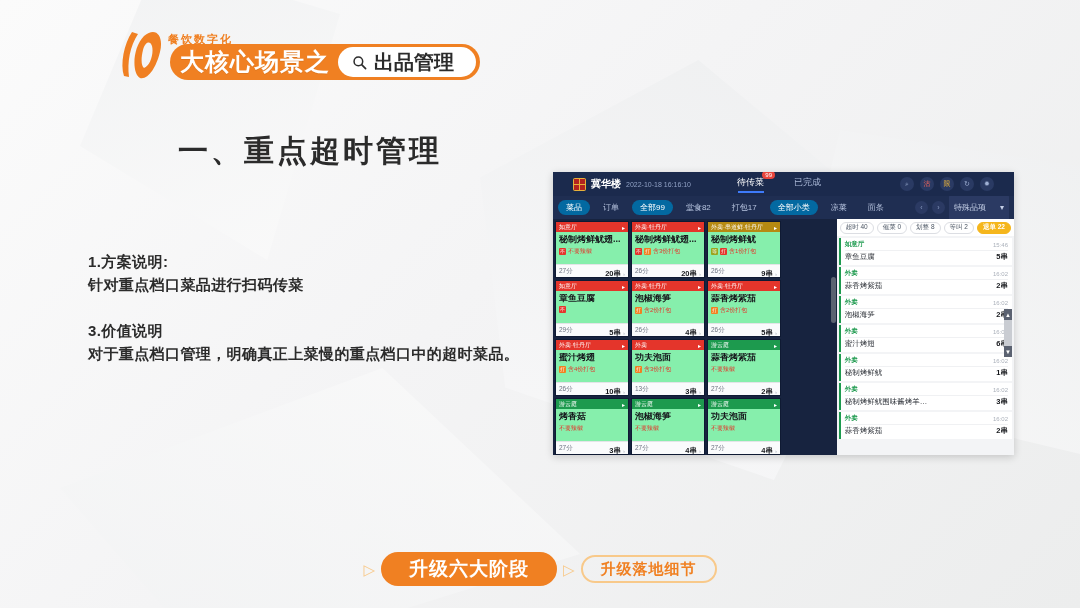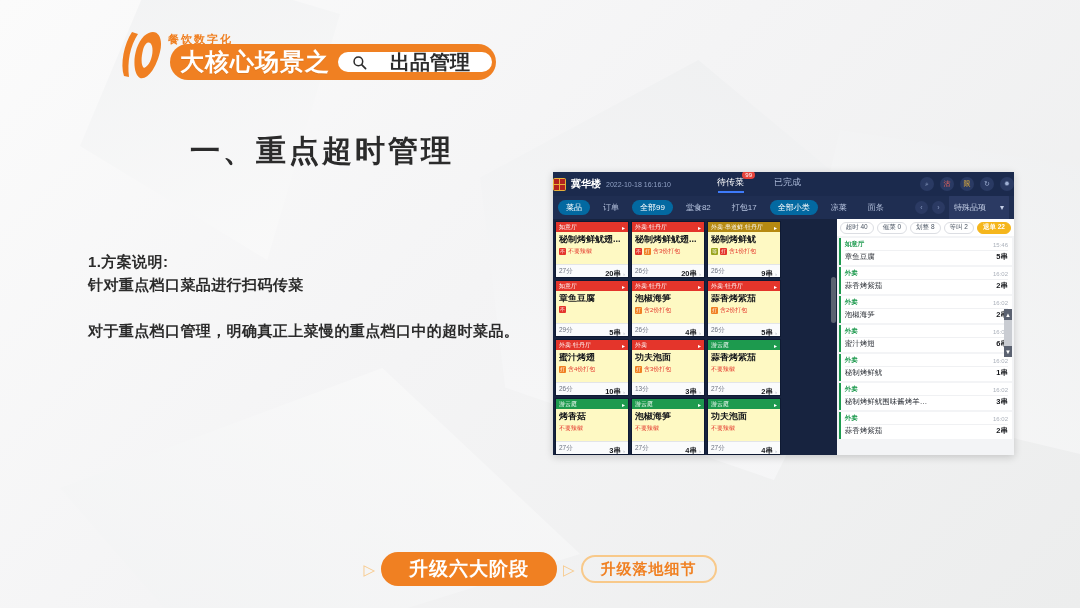--- a/index.html
+++ b/index.html
@@ -35,49 +35,49 @@
     position:relative; height:36px; background:#F08022;
     border-radius:18px; display:flex; align-items:center;
     padding-left:10px; padding-right:4px;text-align:right;
   }
   .badge-main {
     font-size:24px; font-weight:bold; color:#fff; letter-spacing:1px;
     white-space:nowrap; line-height:1;
     text-shadow: 0 1px 0 rgba(0,0,0,.08);
   }
   .badge-pill {
-    margin-left:8px; height:20px; background:#fff; border-radius:15px;
-    display:flex; align-items:center; gap:23px; padding:0 22px 0 14px;
+    margin-left:8px; height:30px; background:#fff; border-radius:15px;
+    display:flex; align-items:center; gap:7px; padding:0 22px 0 14px;
   }
   .search-ico { width:15px; height:15px; flex:0 0 auto; }
   .badge-pill-text { font-size:20px; font-weight:bold; color:#2b2b2b; white-space:nowrap; line-height:1; }
   .badge-sub {
     position:absolute; left:168px; top:32px; font-size:11px; font-weight:bold;
     color:#F08022; letter-spacing:2px; z-index:6;
   }
 
   
   .section-title {
     position:absolute; left:178px; top:131px; font-size:30px; font-weight:bold;
-    color:#2b2b2b; letter-spacing:3px; z-index:4;margin-left:12px;
+    color:#2b2b2b; letter-spacing:3px; z-index:4;
   }
 
   
   .copy { position:absolute; left:88px; top:250px; width:440px; z-index:4; }
   .copy-block { margin-bottom:22px; }
   .copy-head { font-size:15px; font-weight:bold; color:#2b2b2b; line-height:1.55; letter-spacing:.4px; }
   .copy-body { font-size:15px; font-weight:bold; color:#2b2b2b; line-height:1.55; letter-spacing:.4px; }
 
   
   .pos {
     position:absolute; left:553px; top:172px; width:461px; height:283px;
     background:#17233f; overflow:hidden; z-index:6;
     box-shadow:0 2px 8px rgba(0,0,0,.18);
   }
-  .pos-topbar { height:24px; background:#1b2a4d; display:flex; align-items:center; padding:0 0; position:relative; }
+  .pos-topbar { height:24px; background:#1b2a4d; display:flex; align-items:center; padding:0 20px; position:relative; }
   .pos-logo { width:13px; height:13px; background:#e8b13a; border-radius:2px; flex:0 0 auto;
     display:grid; grid-template-columns:1fr 1fr; grid-template-rows:1fr 1fr; gap:1px; padding:1px; }
   .pos-logo i { background:#b4231f; display:block; }
   .pos-store { font-size:10px; color:#fff; font-weight:bold; margin-left:5px; white-space:nowrap; }
   .pos-time { font-size:7px; color:#8fa0c4; margin-left:5px; white-space:nowrap; }
   .pos-tabs-main { display:flex; gap:30px; margin-left:46px; align-items:flex-end; }
   .pos-tabm { font-size:9px; color:#aab8d6; position:relative; padding-bottom:3px; white-space:nowrap; }
   .pos-tabm.active { color:#fff; }
   .pos-tabm.active::after { content:""; position:absolute; left:50%; transform:translateX(-50%);
     bottom:-1px; width:26px; height:2px; background:#3e7bfa; }
@@ -102,21 +102,21 @@
   .pos-body { display:flex; height:236px; }
   .pos-grid { width:305px; padding:2px 1px 0 2px; display:flex; flex-wrap:wrap; align-content:flex-start; gap:2px;
     background:#17233f; position:relative; }
   .card { width:74px; height:57px; background:#f3f4f6; display:flex; flex-direction:column;
     border:1px solid #0f1a33; overflow:hidden; }
   .card-hd { height:10px; display:flex; align-items:center; justify-content:space-between;
     padding:0 3px; font-size:6px; color:#fff; white-space:nowrap; overflow:hidden; }
   .card-hd.red { background:#e4352b; }
   .card-hd.yellow { background:#b68a12; }
   .card-hd.green { background:#1d9a4e; }
-  .card-body { flex:1; padding:3px 3px 0 3px; background:#fef9c3; }
+  .card-body { flex:1; padding:3px 3px 0 3px; background:#86efac; }
   .card-name { font-size:9px; color:#16181c; font-weight:bold; line-height:1.1;
     white-space:nowrap; overflow:hidden; text-overflow:ellipsis; }
   .card-tags { display:flex; align-items:center; gap:2px; margin-top:2px; }
   .tg { width:7px; height:7px; border-radius:1px; font-size:5px; color:#fff;
     display:flex; align-items:center; justify-content:center; flex:0 0 auto; }
   .tg.r { background:#e4352b; } .tg.o { background:#f08022; } .tg.g { background:#9aa51e; }
   .tag-txt { font-size:6px; color:#e4352b; white-space:nowrap; }
   .card-ft { height:13px; border-top:1px solid #e3e5e8; display:flex; align-items:center;
     justify-content:space-between; padding:0 3px; background:#fafbfc; }
   .ft-l { font-size:6.5px; color:#6b7280; }
@@ -187,20 +187,21 @@
 <div class="badge-sub">餐饮数字化</div>
 
 <div class="section-title">一、重点超时管理</div>
 
 <div class="copy">
   <div class="copy-block">
     <div class="copy-head">1.方案说明:</div>
     <div class="copy-body">针对重点档口菜品进行扫码传菜</div>
   </div>
   <div class="copy-block">
+    <div class="copy-head">3.价值说明</div>
     <div class="copy-body">对于重点档口管理，明确真正上菜慢的重点档口中的超时菜品。</div>
   </div>
 </div>
 
 <div class="pos">
 
   <div class="pos-topbar">
     <div class="pos-logo">
         <i></i>
         <i></i>

